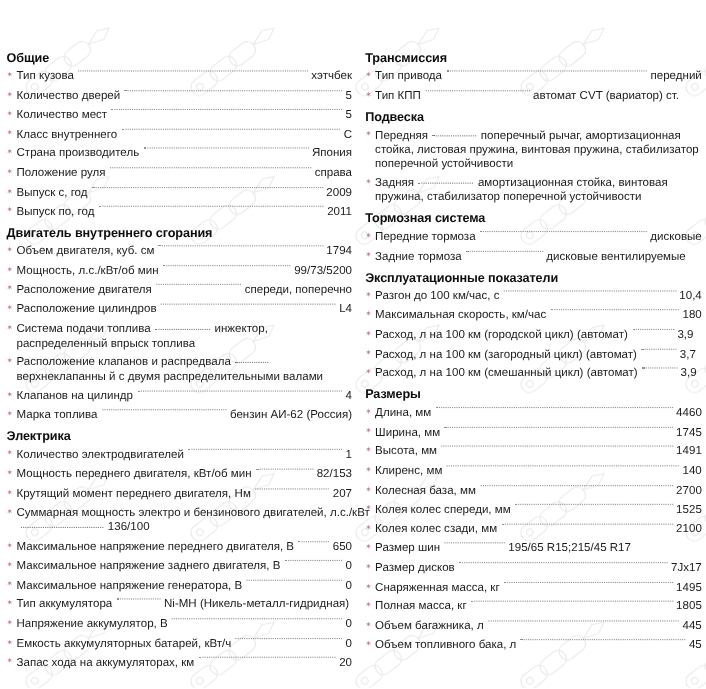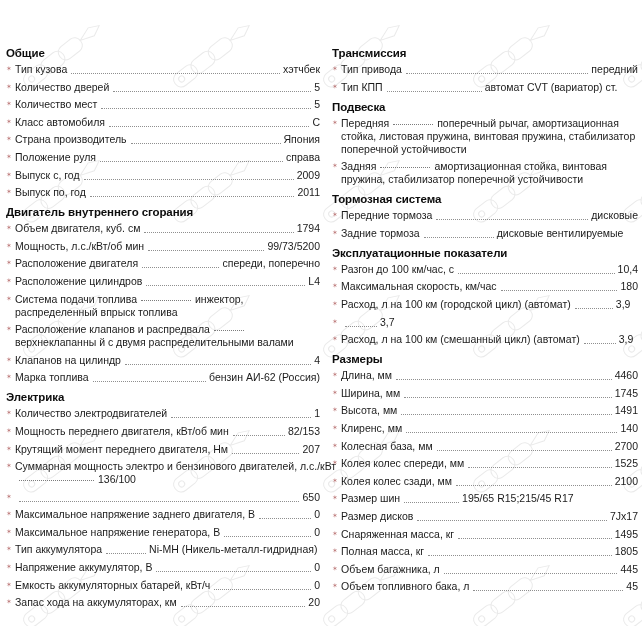--- a/index.html
+++ b/index.html
@@ -39,21 +39,20 @@
     letter-spacing:-.1px;
     margin:6px 0 3px 2px;
     line-height:14px;
     white-space:nowrap;
   }
   .col-left .sec-title:first-child,
   .col-right .sec-title:first-child{margin-top:0;}
 
   .row{
     display:flex;
-    align-items:flex-end;
     font-size:10.5px;
     line-height:13px;
     color:#1b1b1b;
     margin:0 0 4.6px 0;
     position:relative;
     padding-left:11px;
   }
   .bullet{
     position:absolute;
     left:2px;top:3px;
@@ -134,21 +133,21 @@
         <span class="value">5</span>
       </div>
     <div class="row">
         <span class="bullet"></span>
         <span class="label">Количество мест</span>
         <span class="dots"></span>
         <span class="value">5</span>
       </div>
     <div class="row">
         <span class="bullet"></span>
-        <span class="label">Класс автомобиля</span>
+        <span class="label">Класс внутреннего</span>
         <span class="dots"></span>
         <span class="value">C</span>
       </div>
     <div class="row">
         <span class="bullet"></span>
         <span class="label">Страна производитель</span>
         <span class="dots"></span>
         <span class="value">Япония</span>
       </div>
     <div class="row">
@@ -225,20 +224,21 @@
       </div>
     <div class="row">
         <span class="bullet"></span>
         <span class="label">Крутящий момент переднего  двигателя, Нм</span>
         <span class="dots"></span>
         <span class="value">207</span>
       </div>
     <div class="row wrap"><span class="bullet"></span><span class="inner"><span class="lbl-inline">Суммарная мощность электро и бензинового двигателей, л.с./кВт</span><span class="dots-inline dots-w75"></span><span class="val-inline">136/100</span></span></div>
     <div class="row">
         <span class="bullet"></span>
+        <span class="label">Максимальное напряжение переднего двигателя, В</span>
         <span class="dots"></span>
         <span class="value">650</span>
       </div>
     <div class="row">
         <span class="bullet"></span>
         <span class="label">Максимальное напряжение заднего двигателя, В</span>
         <span class="dots"></span>
         <span class="value">0</span>
       </div>
     <div class="row">
@@ -322,20 +322,21 @@
         <span class="value">180</span>
       </div>
     <div class="row">
         <span class="bullet"></span>
         <span class="label">Расход, л на 100 км (городской цикл) (автомат)</span>
         <span class="dots" style="flex:0 0 38px;"></span>
         <span class="value">3,9</span>
       </div>
     <div class="row">
         <span class="bullet"></span>
+        <span class="label">Расход, л на 100 км (загородный цикл) (автомат)</span>
         <span class="dots" style="flex:0 0 32px;"></span>
         <span class="value">3,7</span>
       </div>
     <div class="row">
         <span class="bullet"></span>
         <span class="label">Расход, л на 100 км (смешанный цикл) (автомат)</span>
         <span class="dots" style="flex:0 0 32px;"></span>
         <span class="value">3,9</span>
       </div>
 

